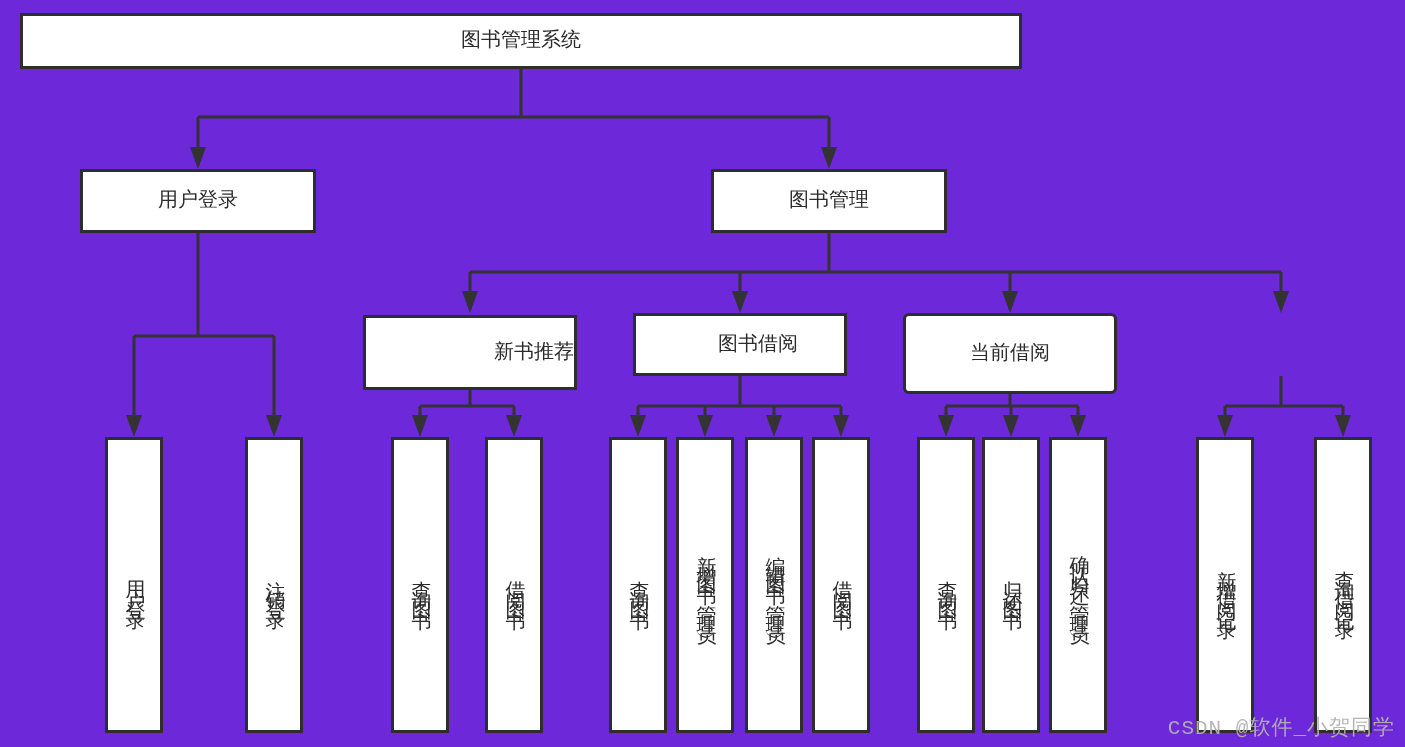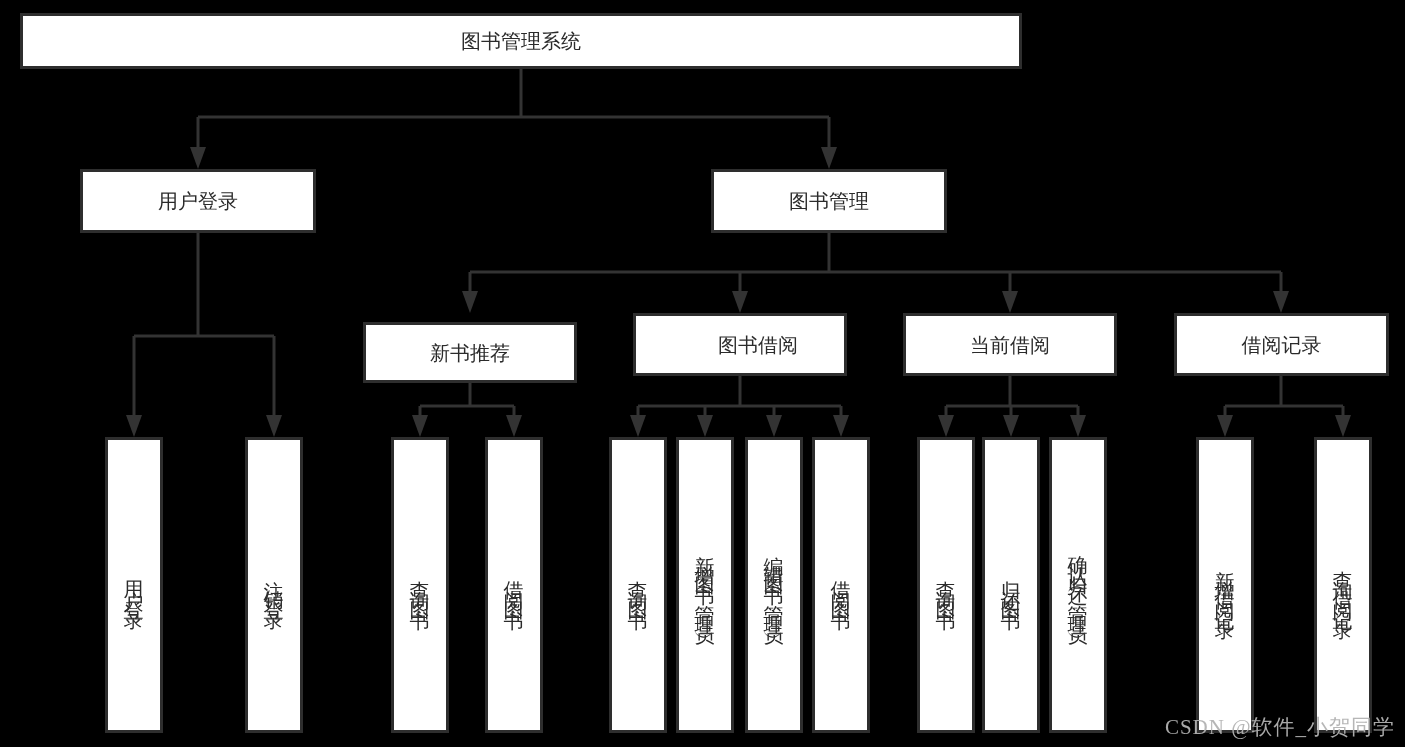--- a/index.html
+++ b/index.html
@@ -4,22 +4,22 @@
 <style>
   html, body {
     margin: 0;
     padding: 0;
     background: #ffffff;
   }
   .canvas {
     position: relative;
     width: 1405px;
     height: 747px;
-    background: #000000;
-    font-family: Liberation Serif, serif;
+    background: #6d28d9;
+    font-family: Liberation Mono, monospace;
     overflow: hidden;
   }
   .connectors {
     position: absolute;
     left: 0;
     top: 0;
     width: 1405px;
     height: 747px;
   }
   .connectors path {
@@ -107,31 +107,28 @@
     <span>图书管理系统</span>
   </div>
 
   <div class="box" style="left:80px; top:169px; width:236px; height:64px;">
     <span>用户登录</span>
   </div>
   <div class="box" style="left:711px; top:169px; width:236px; height:64px;">
     <span>图书管理</span>
   </div>
 
-  <div class="box" style="left:363px; top:322px; width:214px; height:61px;">
+  <div class="box" style="left:363px; top:315px; width:214px; height:75px;justify-content:flex-end;">
     <span>新书推荐</span>
   </div>
   <div class="box" style="left:633px; top:313px; width:214px; height:63px;padding-left:36px;">
     <span>图书借阅</span>
   </div>
-  <div class="box" style="left:903px; top:313px; width:214px; height:63px;">
+  <div class="box" style="left:903px; top:313px; width:214px; height:81px;border-radius:6px;">
     <span>当前借阅</span>
-  </div>
-  <div class="box" style="left:1174px; top:313px; width:215px; height:63px;">
-    <span>借阅记录</span>
   </div>
 
   <div class="box leaf" style="left:105px; top:437px; width:58px; height:296px;">
     <span>用户登录</span>
   </div>
   <div class="box leaf" style="left:245px; top:437px; width:58px; height:296px;">
     <span>注销登录</span>
   </div>
 
   <div class="box leaf" style="left:391px; top:437px; width:58px; height:296px;">

